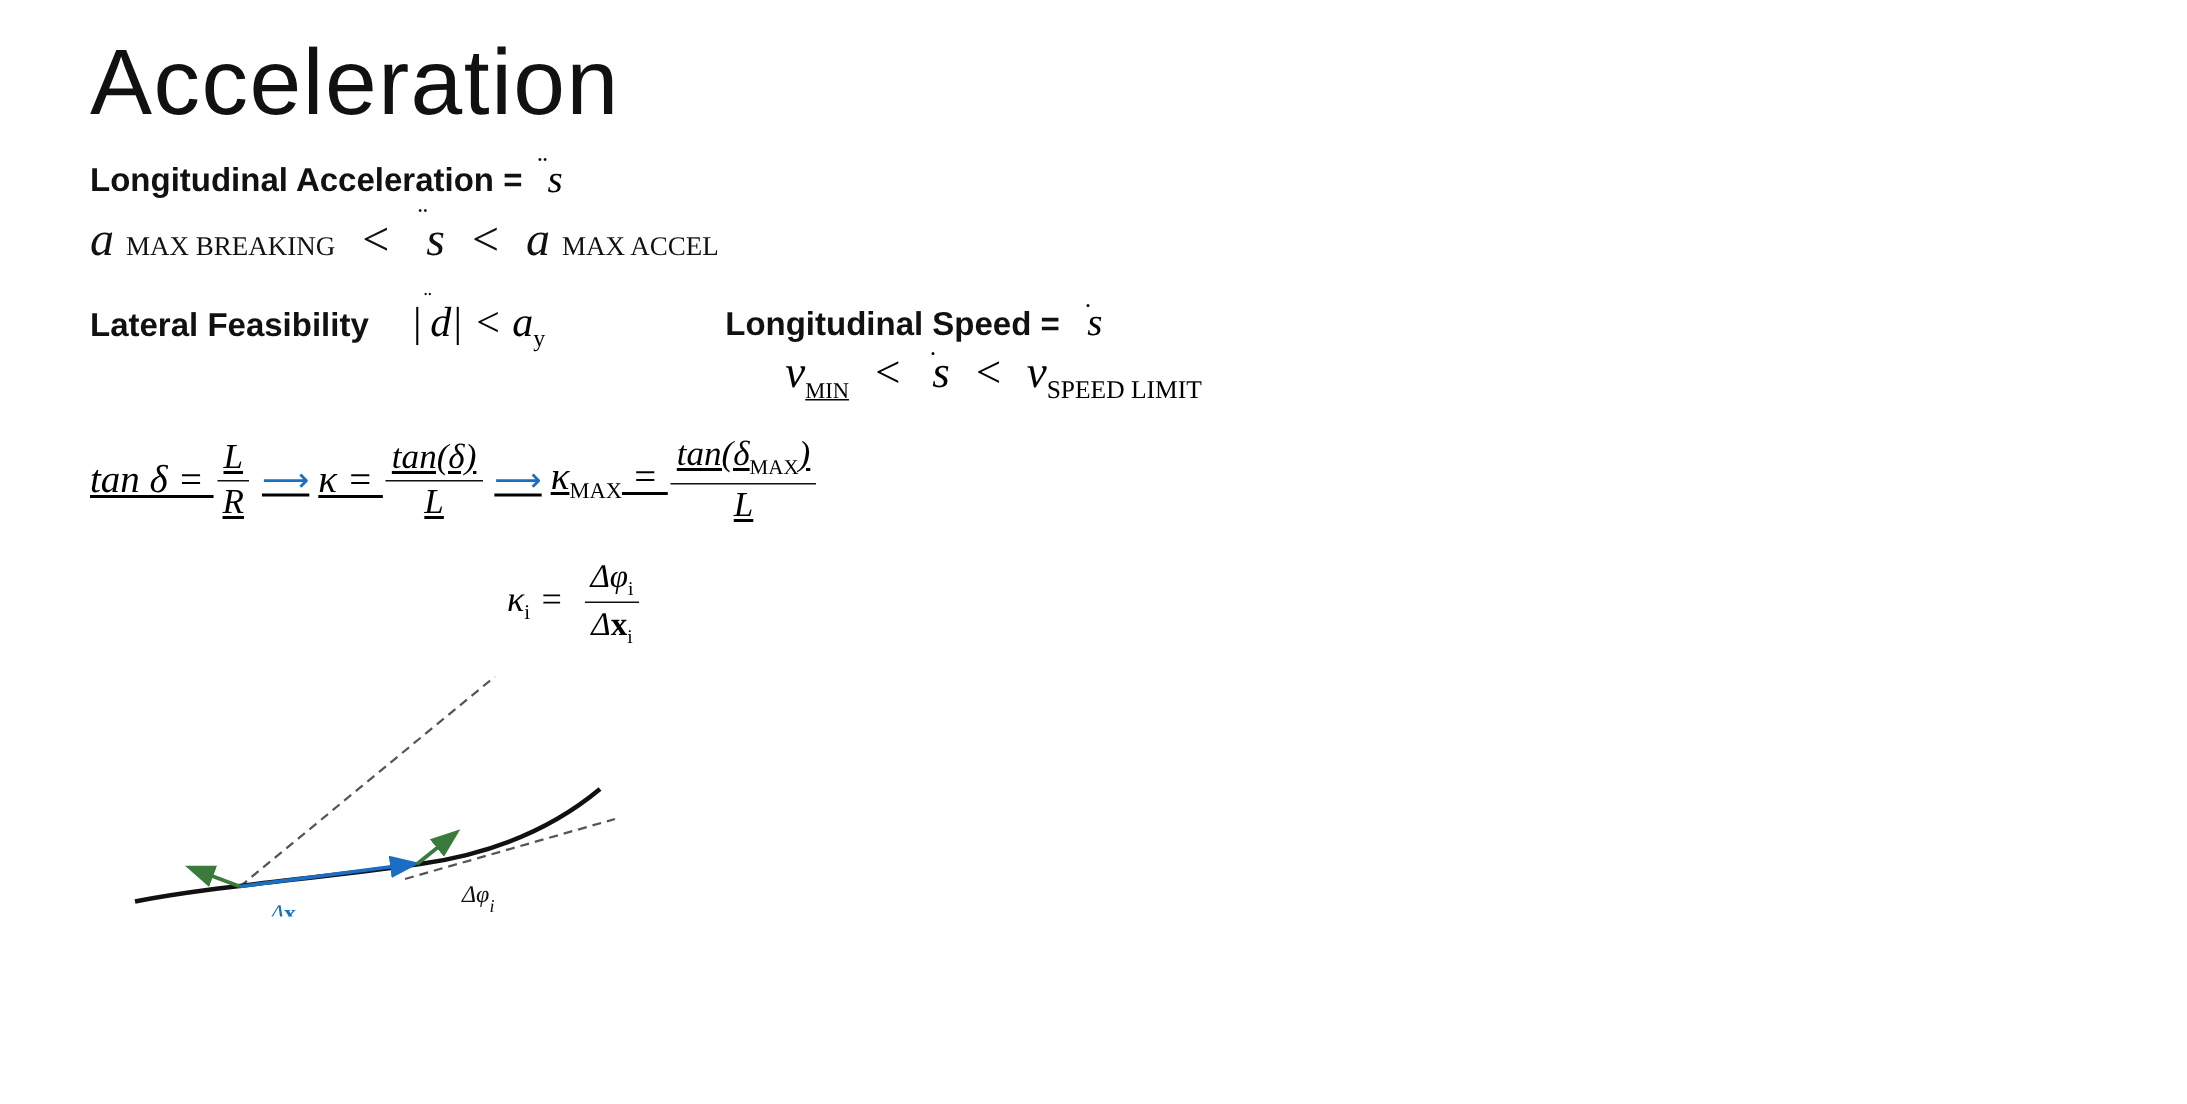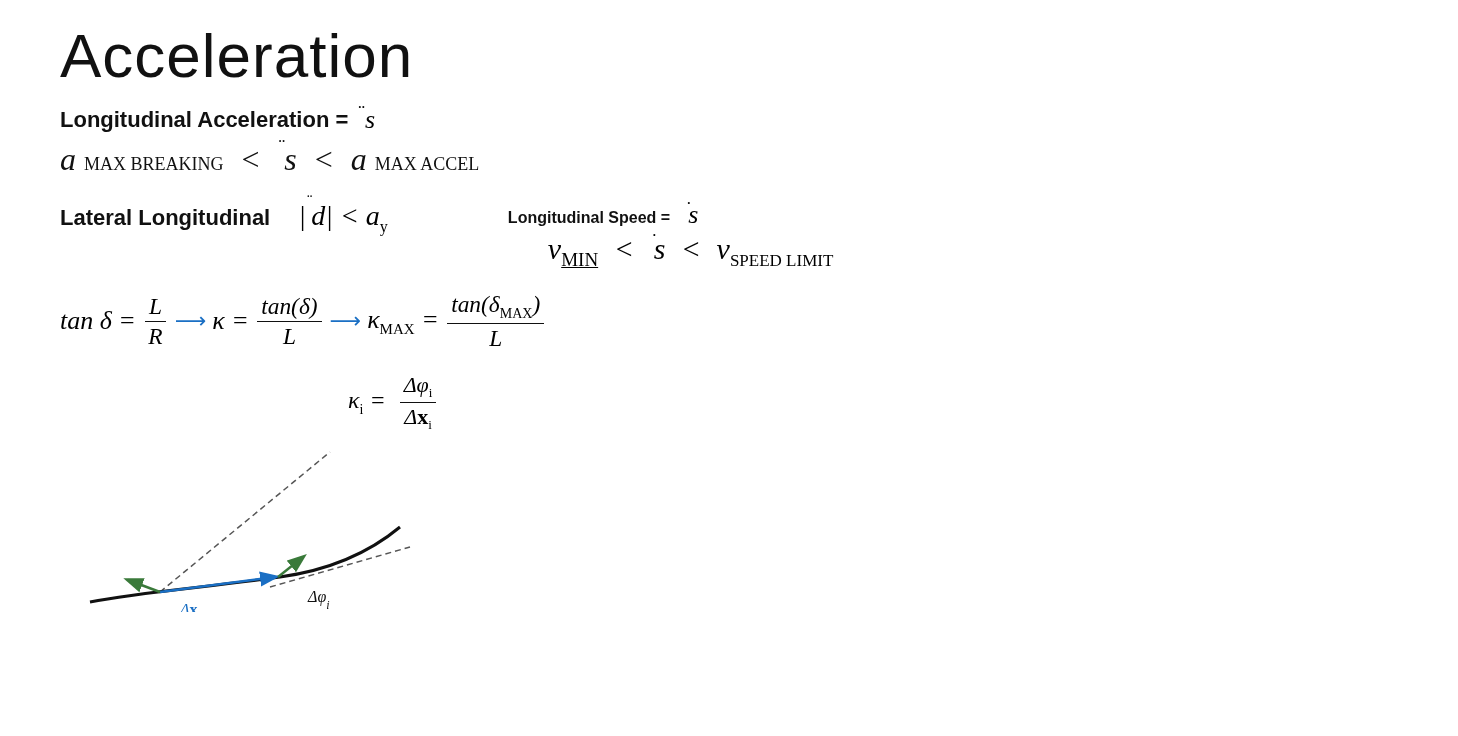--- a/index.html
+++ b/index.html
@@ -66,20 +66,21 @@
       display: flex;
       align-items: baseline;
       gap: 14px;
     }
 
     .formula-row {
       margin: 14px 0 18px 0;
       display: flex;
       align-items: center;
       gap: 0;
+      text-decoration: underline;
     }
     .serif { font-family: 'Georgia', 'Times New Roman', serif; }
 
     .fraction {
       display: inline-flex;
       flex-direction: column;
       align-items: center;
       vertical-align: middle;
       font-size: 0.9em;
       margin: 0 2px;
@@ -126,40 +127,40 @@
     </span>
     <span style="margin:0 10px;">&lt;</span>
     <span style="font-style:italic;">a</span>
       <span style="font-size:18px; font-style:normal; vertical-align:sub;">MAX ACCEL</span>
   </div>
 
   <div class="two-col" style="margin-bottom:20px;">
 
     <div class="col">
       <div class="col-label-row">
-        <span class="label-bold" style="font-size:22px;">Lateral Longitudinal</span>
+        <span class="label-bold" style="font-size:22px;">Lateral Feasibility</span>
         <span style="font-family:Georgia,serif; font-size:28px; font-style:italic; margin-left:14px;">
           |<span style="position:relative; display:inline-block;">
             <span style="position:absolute; top:-8px; left:1px; font-size:16px; font-style:normal;">¨</span>
             <span style="visibility:hidden; font-size:16px;">¨</span>d
           </span>| &lt; a<span style="font-size:16px; vertical-align:sub; font-style:normal;">y</span>
         </span>
       </div>
     </div>
 
     <div class="col">
       <div class="col-label-row">
-        <span class="label-bold" style="font-size:16px;">Longitudinal Speed =</span>
+        <span class="label-bold" style="font-size:22px;">Longitudinal Speed =</span>
         <span style="font-family:Georgia,serif; font-size:26px; font-style:italic; position:relative; display:inline-block;">
           <span style="position:absolute; top:-6px; left:2px; font-size:17px; font-style:normal;">·</span>
           <span style="visibility:hidden; font-size:17px;">·</span>s
         </span>
       </div>
       <div style="font-family:Georgia,serif; font-size:30px; font-style:italic; margin-top:2px; padding-left:40px;">
-        <span style="font-style:italic;">v</span><span style="font-size:19px; font-style:normal; vertical-align:sub;text-decoration:underline;">MIN</span>
+        <span style="font-style:italic;">v</span><span style="font-size:15px; font-style:normal; vertical-align:sub;text-decoration:underline;">MIN</span>
         <span style="margin:0 8px;">&lt;</span>
         <span style="font-style:italic; position:relative; display:inline-block;">
           <span style="position:absolute; top:-6px; left:2px; font-size:17px; font-style:normal;">·</span>
           <span style="visibility:hidden; font-size:17px;">·</span>s
         </span>
         <span style="margin:0 8px;">&lt;</span>
         <span style="font-style:italic;">v</span><span style="font-size:17px; font-style:normal; vertical-align:sub;">SPEED LIMIT</span>
       </div>
     </div>
 
@@ -180,21 +181,21 @@
     <span class="blue-arrow" style="font-style:normal; font-size:22px; color:#1a6fc4; margin:0 6px;">⟶</span>
     <span style="font-style:italic;text-align:right;">κ<span style="font-size:15px; font-style:normal; vertical-align:sub;">MAX</span> =&nbsp;</span>
     <span class="fraction">
       <span class="num">tan(δ<span style="font-size:14px; font-style:normal; vertical-align:sub;">MAX</span>)</span>
       <span class="den">L</span>
     </span>
   </div>
 
   <div style="position:relative; height:230px;">
 
-    <div style="position:absolute; left:288px; top:10px; font-family:Georgia,serif; font-size:24px; font-style:italic;">
+    <div style="position:absolute; left:278px; top:10px; font-family:Georgia,serif; font-size:24px; font-style:italic;">
       <span>κ<span style="font-size:14px; font-style:normal; vertical-align:sub;">i</span> =&nbsp;</span>
       <span class="fraction" style="font-size:22px;font-family:Liberation Serif, serif;">
         <span class="num">Δφ<span style="font-size:13px; font-style:normal; vertical-align:sub;">i</span></span>
         <span class="den">Δ<span style="font-weight:bold; font-style:normal;">x</span><span style="font-size:13px; font-style:normal; vertical-align:sub;">i</span></span>
       </span>
     </div>
 
     <svg width="480" height="220" style="position:absolute; left:0; top:30px;" viewBox="0 0 480 220">
 
       <line x1="100" y1="200" x2="270" y2="60" stroke="#555" stroke-width="1.5" stroke-dasharray="6,4"></line>

